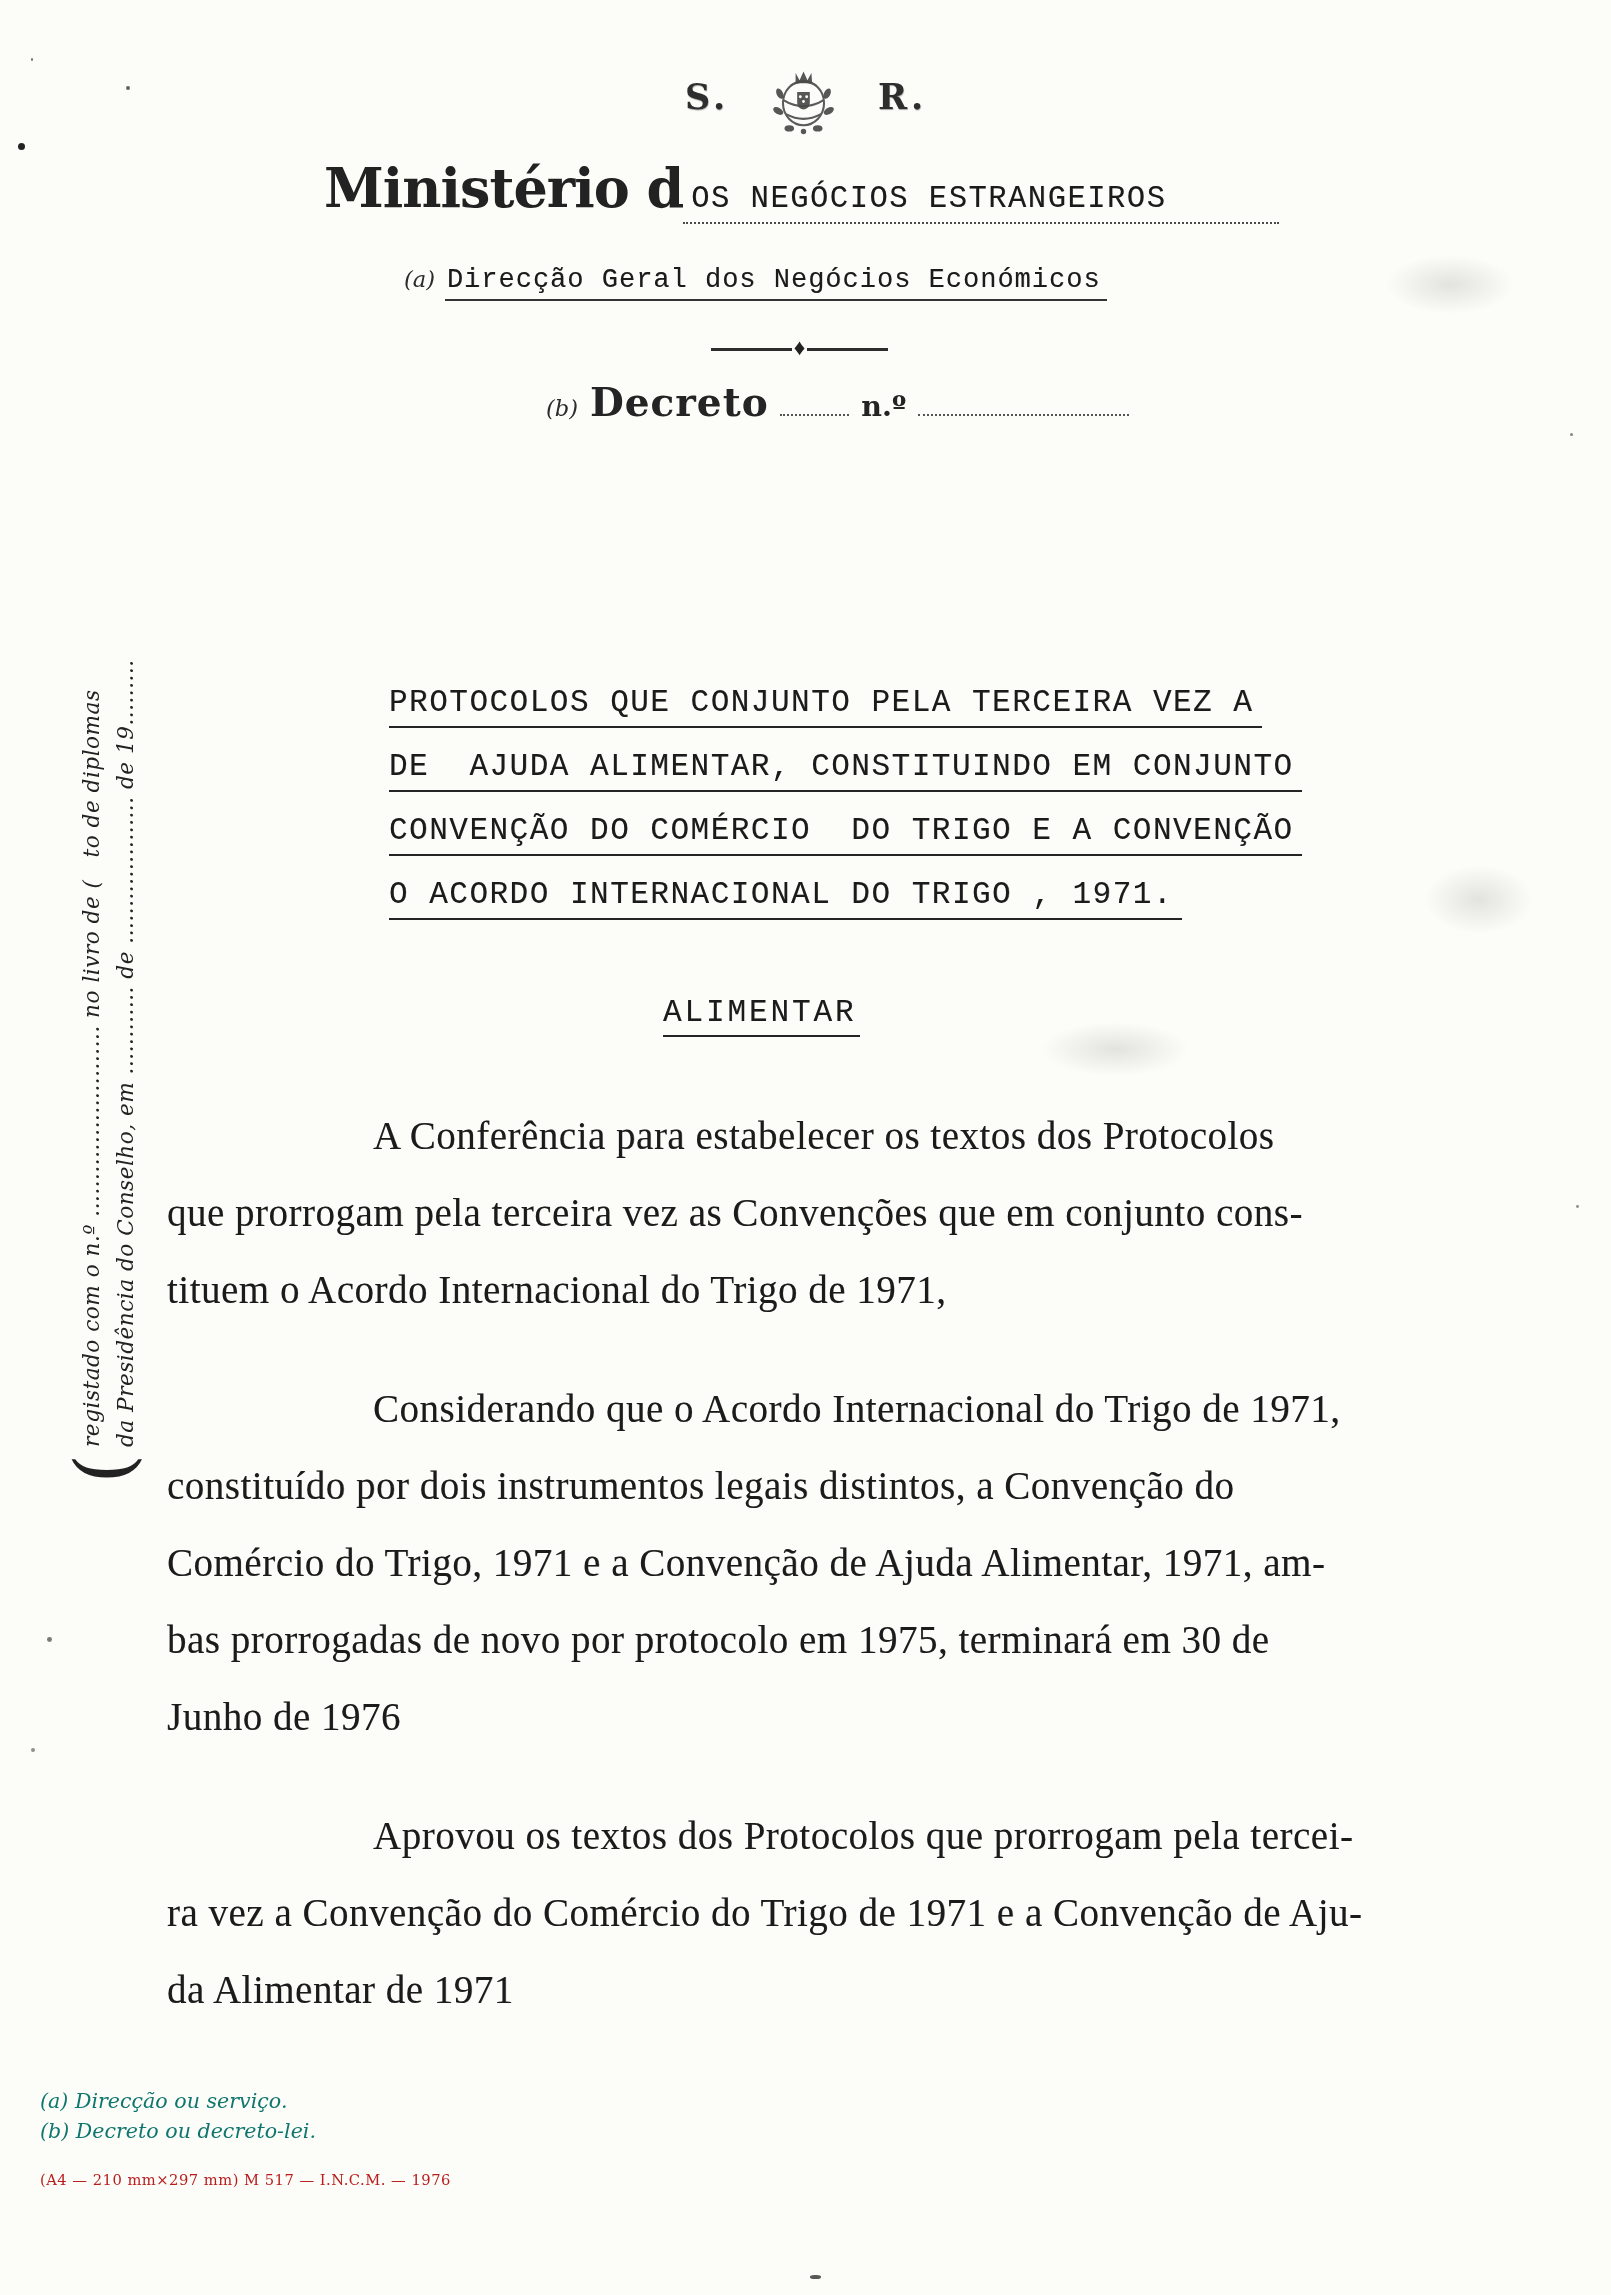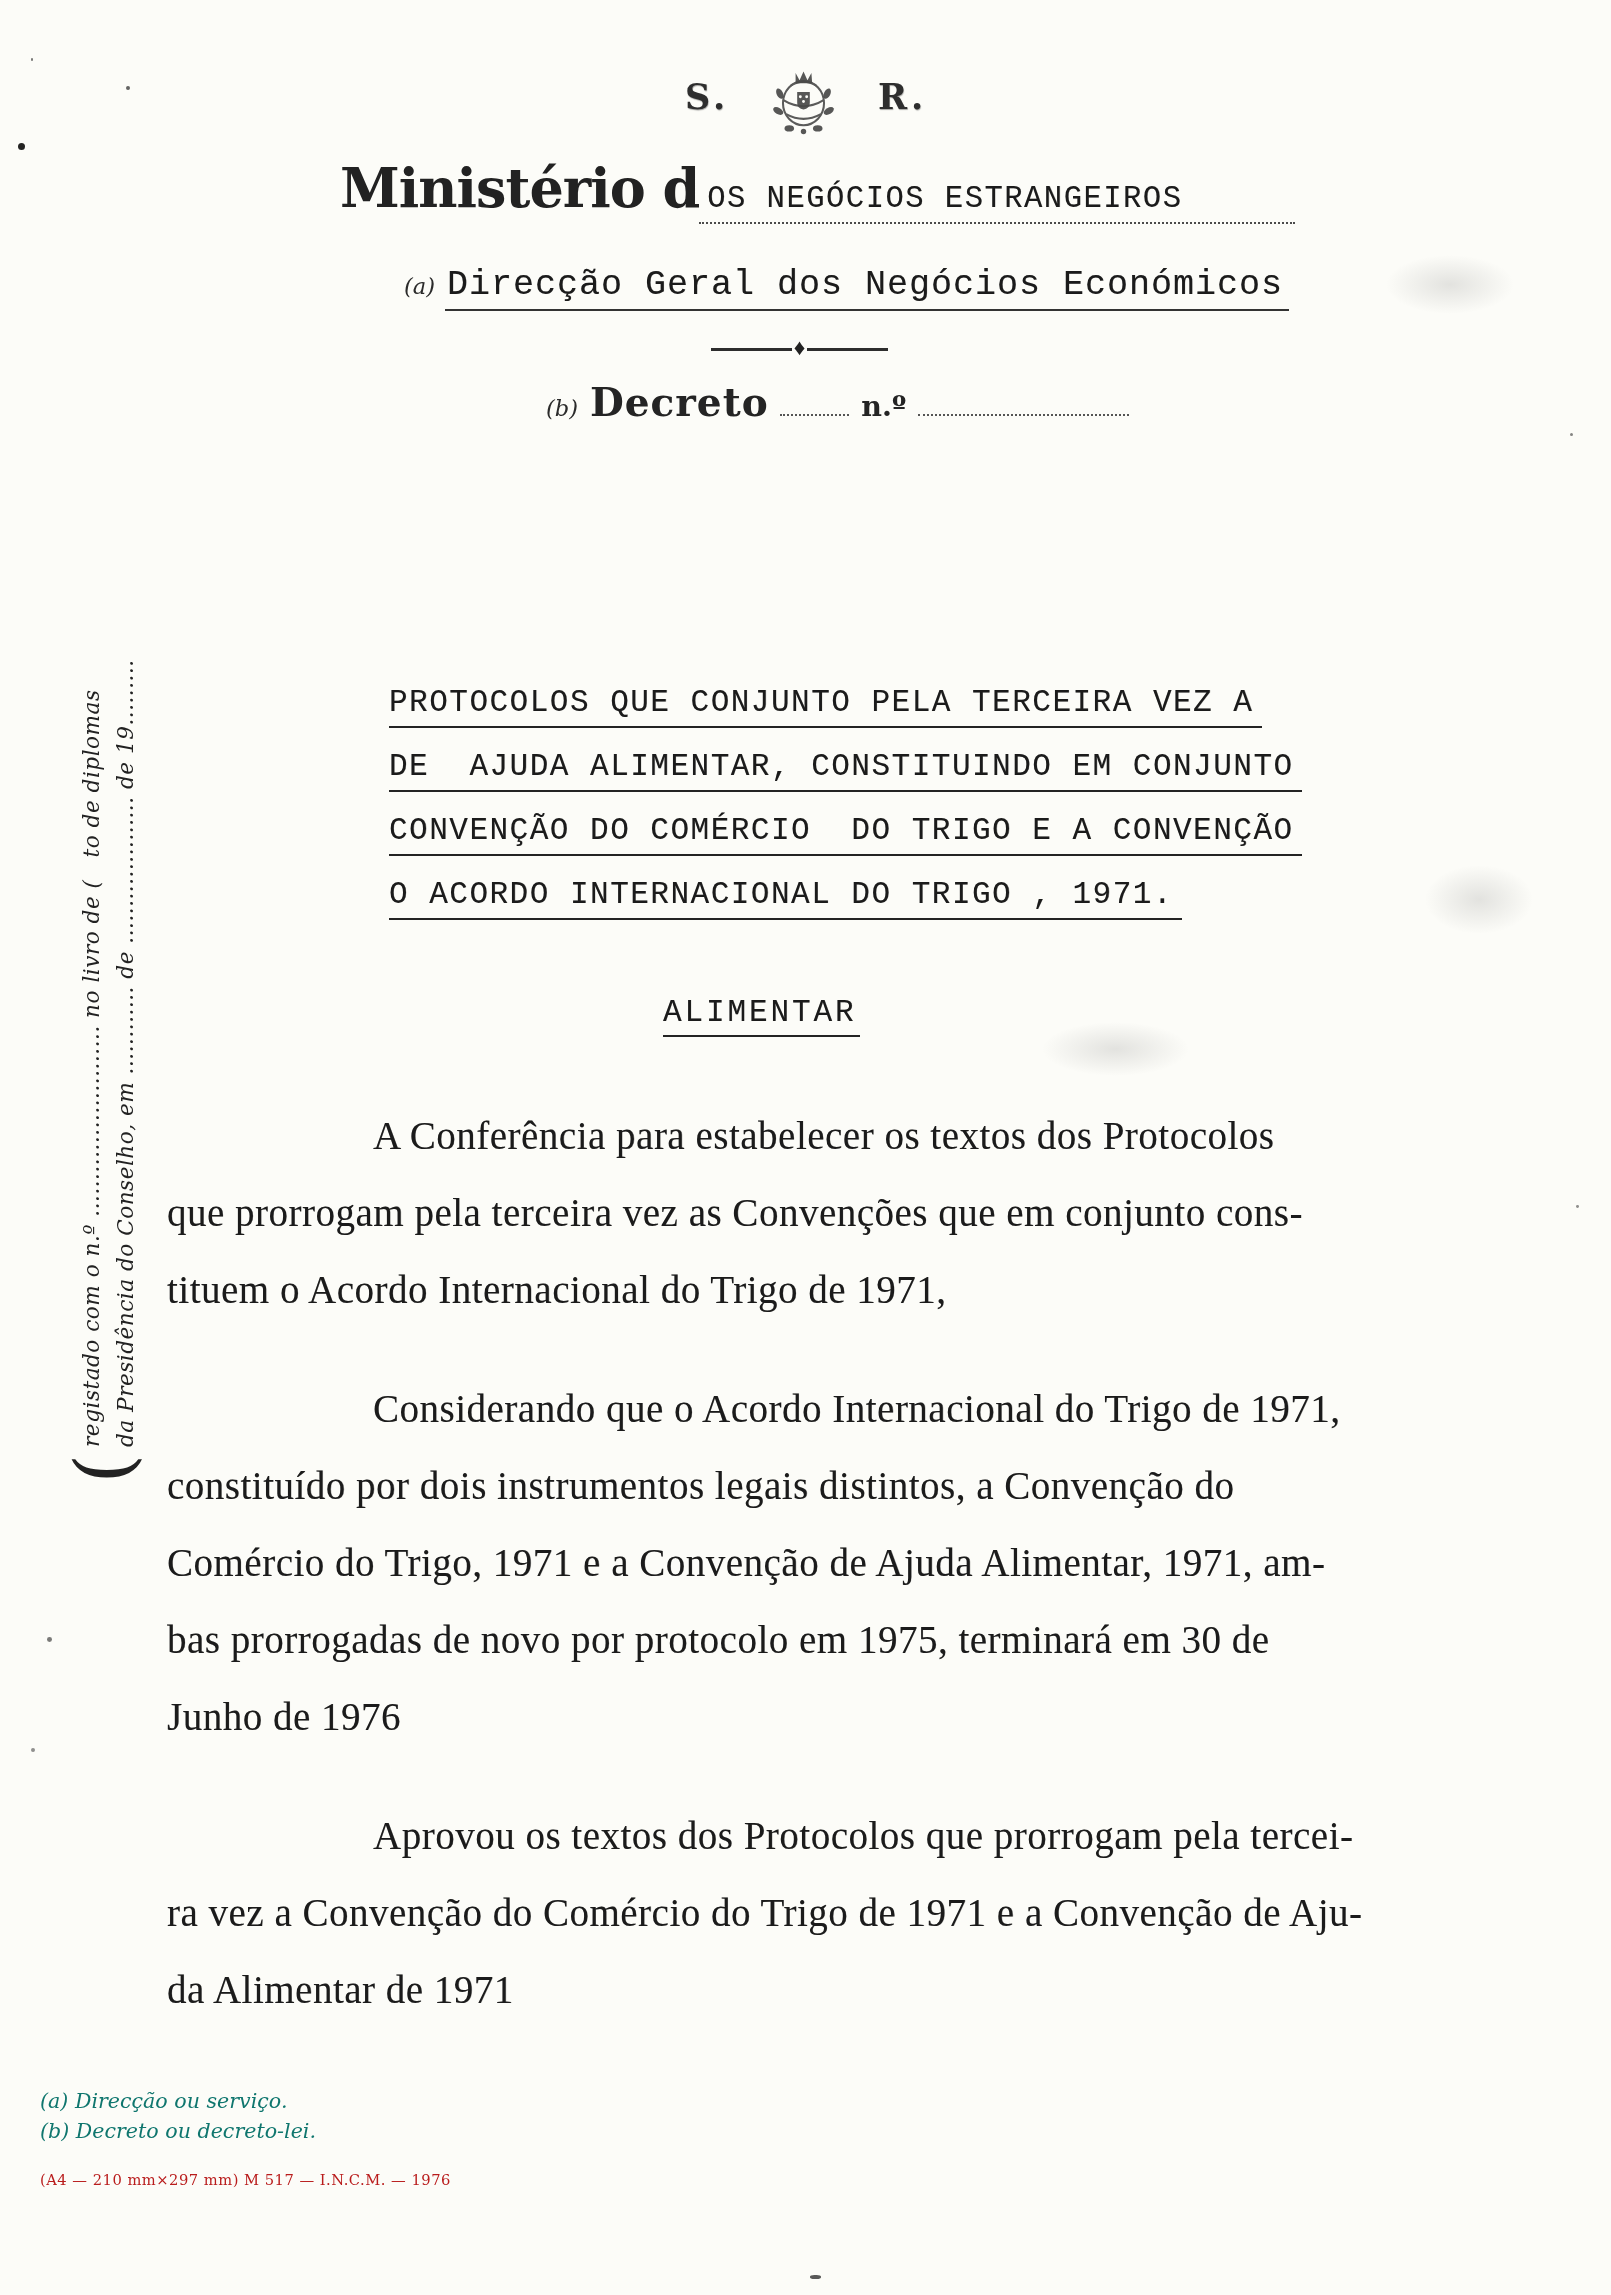--- a/index.html
+++ b/index.html
@@ -22,28 +22,28 @@
 
   
   .sr-row {
     position:absolute; top:54px; left:0; width:100%;
     display:flex; justify-content:center; align-items:center; gap:35px;
   }
   .sr-letter { font-family:"DejaVu Serif",serif; font-size:35px; font-weight:700; letter-spacing:3.9px; color:#2e2e2e; text-shadow:0.5px 0.5px 1px rgba(40,40,40,.4); }
   .crest { width:79px; height:84px; opacity:.92; }
 
   
-  .ministry-row { position:absolute; top:156px; left:340px; display:flex; align-items:baseline; }
+  .ministry-row { position:absolute; top:156px; left:324px; display:flex; align-items:baseline; }
   .ministry-printed { font-size:54px; font-weight:700; letter-spacing:-1px; color:#222; }
   .ministry-typed { font-size:30.5px; letter-spacing:1.5px; border-bottom:2px dotted #4b4b4b; padding:0 113px 5.9px 7.9px; }
 
   
   .dept-row { position:absolute; top:265px; left:404px; display:flex; align-items:baseline; gap:9.8px; }
   .note-label { font-family:"DejaVu Serif",serif; font-style:italic; font-size:22.6px; color:#2b2b2b; }
-  .dept-typed { font-size:35px; letter-spacing:1px; border-bottom:2px solid #333; padding:0 5.9px 3.9px 2px;text-align:right; }
+  .dept-typed { font-size:27px; letter-spacing:1px; border-bottom:2px solid #333; padding:0 5.9px 3.9px 2px;text-align:right; }
 
   
   .divider { position:absolute; top:338px; left:711px; width:177px; display:flex; align-items:center; color:#222; }
   .divider-line { flex:1; height:2.5px; background:#2d2d2d; }
   .divider-diamond { font-size:22.6px; line-height:1; margin:0 2px; transform:translateY(-1px); }
 
   
   .decree-row { position:absolute; top:379px; left:546px; display:flex; align-items:baseline; gap:11.8px; }
   .decree-word { font-size:39px; font-weight:700; letter-spacing:1px; color:#242424; }
   .number-word { font-size:28.5px; font-weight:700; color:#242424; }

